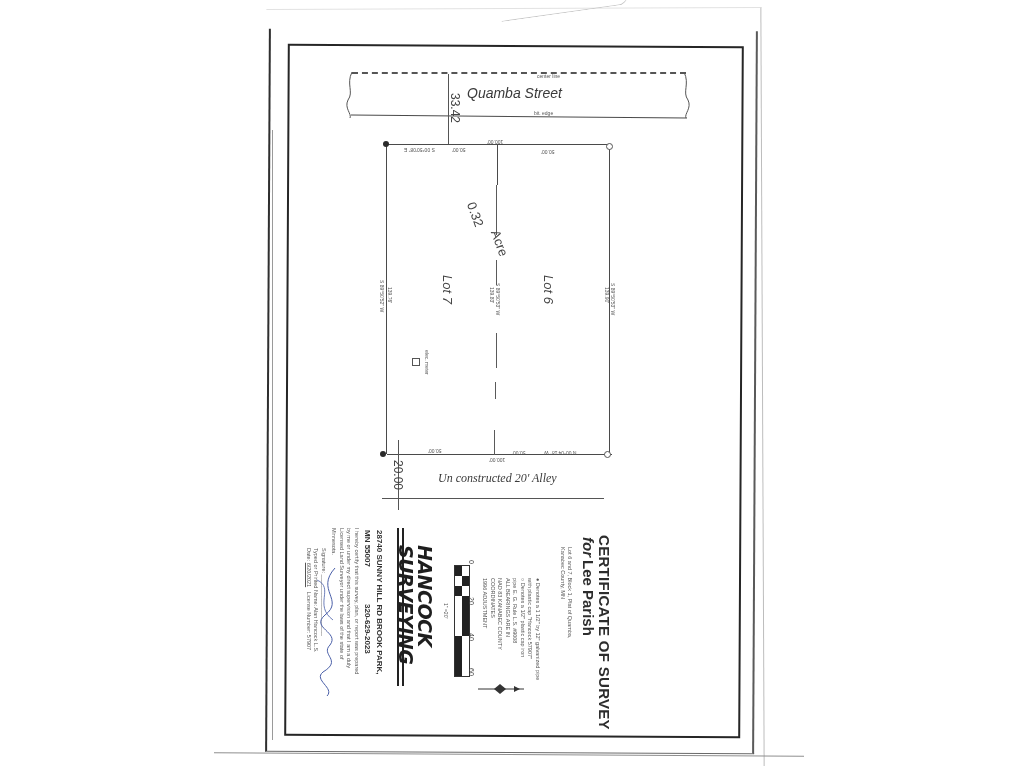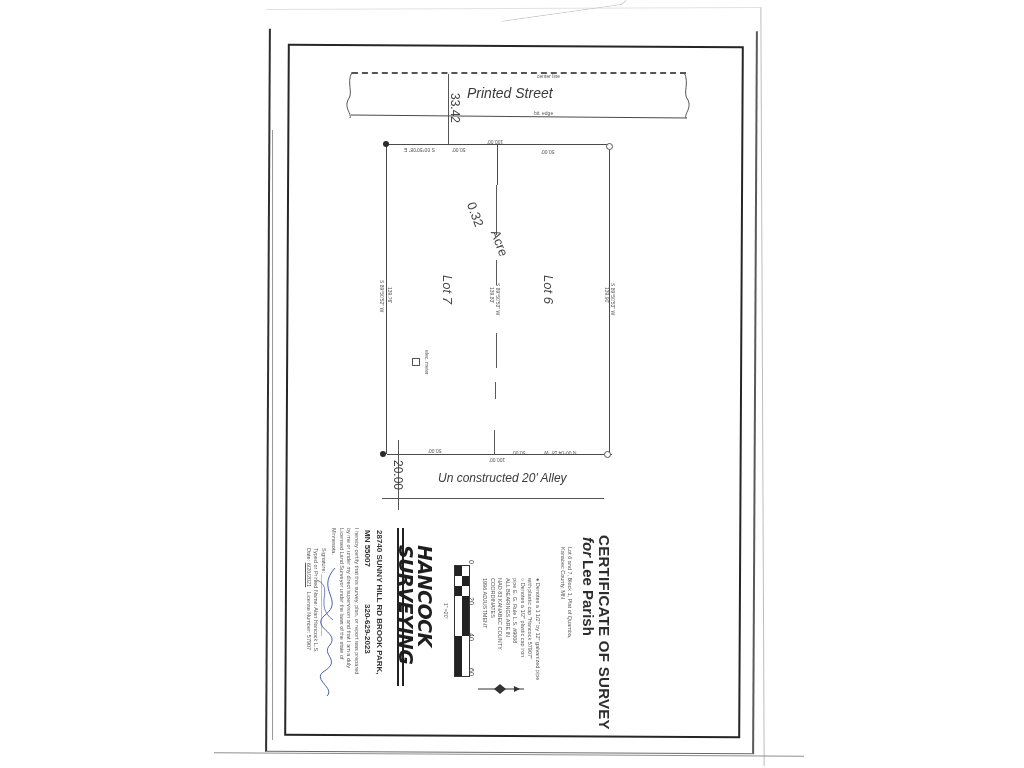--- a/index.html
+++ b/index.html
@@ -59,21 +59,21 @@
   <div>
     <div class="dash-h" style="left:352px; top:72px; width:334px; border-top:2px dashed #555;"></div>
     <div class="line" style="left:351px; top:116px; width:336px; height:1px; transform:rotate(0.5deg);"></div>
     <svg class="abs" style="left:344px; top:70px;" width="12" height="50">
         <path d="M8 2 C2 14, 10 22, 4 30 C0 38, 8 44, 6 48" stroke="#555" fill="none" stroke-width="1"></path>
       </svg>
     <svg class="abs" style="left:680px; top:70px;" width="12" height="50">
         <path d="M4 2 C10 14, 2 22, 8 30 C12 38, 4 44, 6 48" stroke="#555" fill="none" stroke-width="1"></path>
       </svg>
     <span class="txt tiny" style="left:537px; top:73px;">center line</span>
-    <span class="txt street-name" style="left:467px; top:85px;">Printed Street</span>
+    <span class="txt street-name" style="left:467px; top:85px;">Quamba Street</span>
     <span class="txt tiny" style="left:534px; top:110px;">bit. edge</span>
 
     <div class="line" style="left:448px; top:74px; width:1px; height:70px; background:#555;"></div>
     <span class="txt dim rot90" style="left:462px; top:93px;">33.42</span>
   </div>
 
   <div>
     <div class="line" style="left:387px; top:144px; width:224px; height:1px;"></div>
     <div class="line" style="left:387px; top:454px; width:225px; height:1px;"></div>
     <div class="line" style="left:386px; top:145px; width:1px; height:309px;"></div>
@@ -115,21 +115,21 @@
     <span class="txt lot rot90" style="left:556px; top:275px;">Lot 6</span>
 
     <div class="abs" style="left:412px; top:358px; width:6px; height:6px; border:1px solid #555;"></div>
     <span class="txt tiny rot90" style="left:430px; top:350px;">elec. meter</span>
   </div>
 
   <div>
     <div class="line" style="left:382px; top:498px; width:222px; height:1px; background:#555;"></div>
     <div class="line" style="left:398px; top:440px; width:1px; height:70px; background:#555;"></div>
     <span class="txt dim rot90" style="left:405px; top:460px;">20.00</span>
-    <span class="txt alley" style="left:438px; top:471px;">Un constructed 20' Alley</span>
+    <span class="txt alley" style="left:438px; top:471px;font-family:Liberation Serif, serif;">Un constructed 20' Alley</span>
   </div>
 </div>
 
 <div>
   <span class="txt title-block cert-title rot90" style="left:613px; top:535px;">CERTIFICATE OF SURVEY</span>
   <span class="txt title-block cert-for rot90" style="left:597px; top:537px; font-style:italic;">for</span>
   <span class="txt title-block cert-for rot90" style="left:597px; top:560px;">Lee Parish</span>
   <span class="txt legend-text rot90" style="left:573px; top:547px;">Lot 6 and 7, Block 1, Plat of Quamba,</span>
   <span class="txt legend-text rot90" style="left:566px; top:547px;">Kanabec County, MN</span>
 

